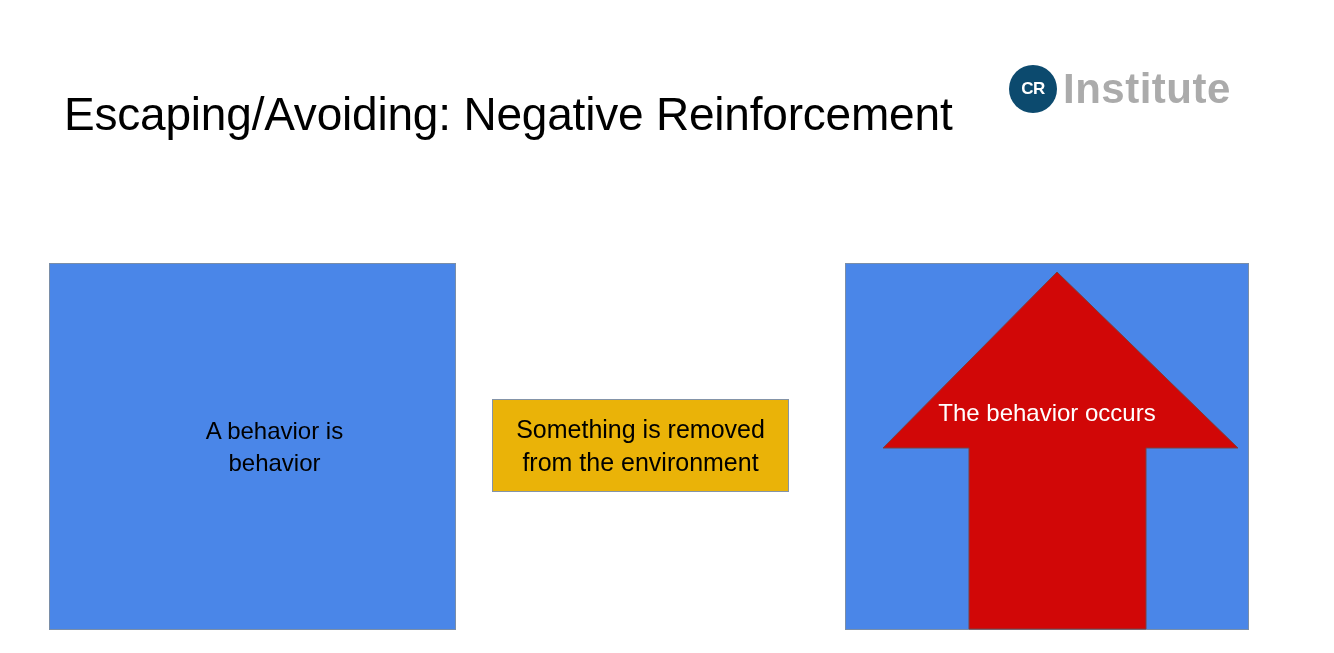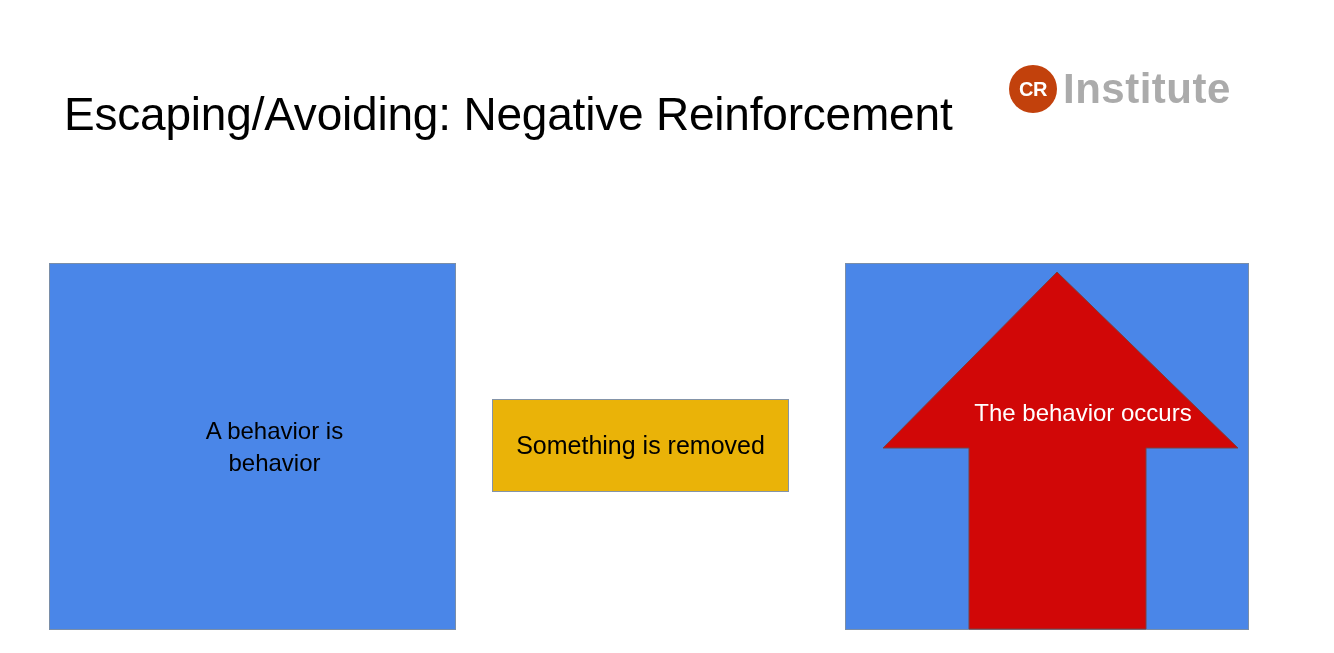--- a/index.html
+++ b/index.html
@@ -41,26 +41,26 @@
     left: 1009px;
     top: 18px;
     height: 52px;
     display: flex;
     align-items: center;
   }
   .logo-mark {
     width: 48px;
     height: 48px;
     border-radius: 50%;
-    background: #c2410c;
+    background: #0c4a6e;
     color: #ffffff;
     display: flex;
     align-items: center;
     justify-content: center;
-    font-size: 20px;
+    font-size: 17px;
     font-weight: 700;
     letter-spacing: -0.5px;
     position: relative;
     z-index: 2;
   }
   .logo-word {
     margin-left: 6px;
     font-size: 42px;
     font-weight: 700;
     color: #ABABAB;
@@ -132,21 +132,20 @@
   }
   .arrow-text {
     position: absolute;
     left: 845px;
     top: 352px;
     width: 404px;
     text-align: center;
     font-size: 24px;
     color: #ffffff;
     line-height: 1.32;
-    padding-left: 36px;
   }
   .arrow-text .l2 { display: block; }
 </style>
 </head>
 <body>
 
 <div class="slide">
 
   <div class="slide-title">Escaping/Avoiding: Negative Reinforcement</div>
 
@@ -158,20 +157,21 @@
   <div class="box box-blue box-left">
     <div class="box-text">
       <span>A behavior is</span><br>
       <span>behavior</span>
     </div>
   </div>
 
   <div class="box box-cream">
     <div class="box-text">
       <span>Something is removed</span><br>
+      <span>from the environment</span>
     </div>
   </div>
 
   <div class="box box-blue box-right"></div>
 
   <div class="arrow-layer">
     <svg viewBox="0 0 404 367" xmlns="http://www.w3.org/2000/svg" aria-hidden="true">
       <polygon points="212,9 393,185 301,185 301,366 124,366 124,185 38,185" fill="#D10707" stroke="#7A4040" stroke-width="1"></polygon>
     </svg>
   </div>

